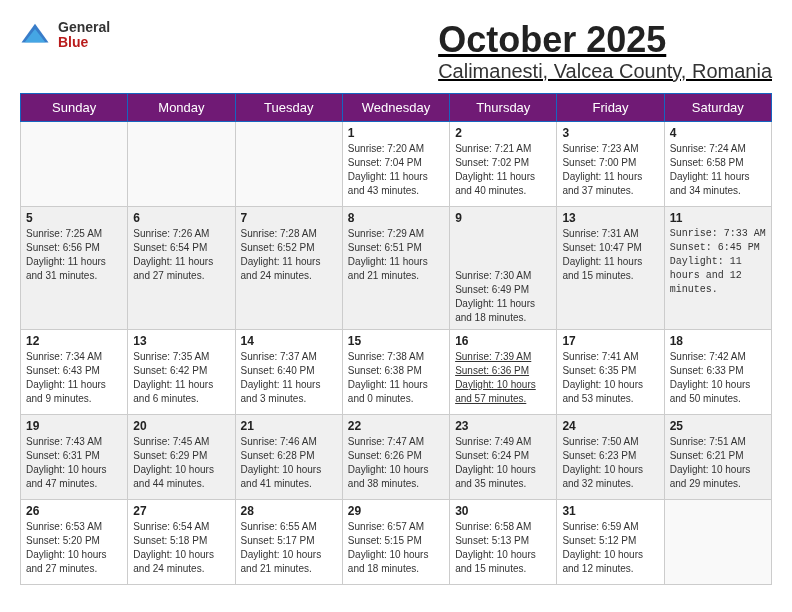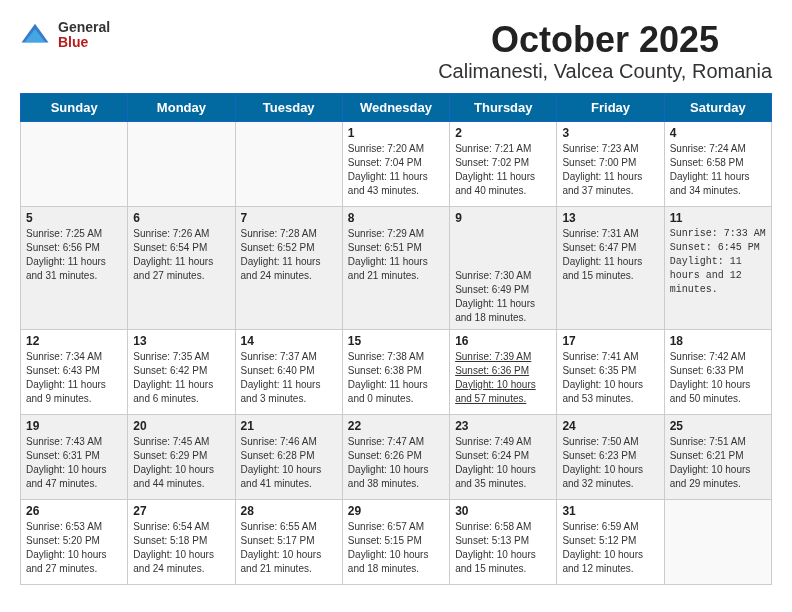--- a/index.html
+++ b/index.html
@@ -34,44 +34,45 @@
     .logo-blue {
       font-size: 14px;
       font-weight: bold;
       color: #b91c1c;
     }
     .logo-icon {
       width: 30px;
       height: 30px;
     }
     .title-block {
-      text-align: center;
+      text-align: left;
+      text-decoration: underline;
     }
     .month-title {
       font-size: 36px;
       font-weight: bold;
       color: #222;
       line-height: 1.1;
     }
     .subtitle {
       font-size: 20px;
       color: #333;
     }
     .calendar {
       width: 100%;
       border-collapse: collapse;
       border: 1px solid #ccc;
     }
     .calendar th {
-      background-color: #0369a1;
+      background-color: #701a75;
       color: #fff;
       text-align: center;
       padding: 6px 4px;
       font-size: 13px;
-      font-weight: bold;
+      font-weight: normal;
       border: 1px solid #1565c0;
     }
     .calendar td {
       width: calc(100% / 7);
       vertical-align: top;
       padding: 4px 5px;
       border: 1px solid #ccc;
       font-size: 10.5px;
       color: #222;
       min-height: 85px;
@@ -185,21 +186,21 @@
         </td>
         <td>
           <span class="day-num">9</span>
           <div class="day-info" style="white-space: pre-line; margin-top: 44px;">Sunrise: 7:30 AM
 Sunset: 6:49 PM
 Daylight: 11 hours and 18 minutes.</div>
         </td>
         <td>
           <span class="day-num">13</span>
           <div class="day-info" style="white-space: pre-line;">Sunrise: 7:31 AM
-Sunset: 6:47 PM
+Sunset: 10:47 PM
 Daylight: 11 hours and 15 minutes.</div>
         </td>
         <td>
           <span class="day-num">11</span>
           <div class="day-info" style="white-space: pre-line; font-family: Liberation Mono, monospace;">Sunrise: 7:33 AM
 Sunset: 6:45 PM
 Daylight: 11 hours and 12 minutes.</div>
         </td>
       </tr>
       <tr>

